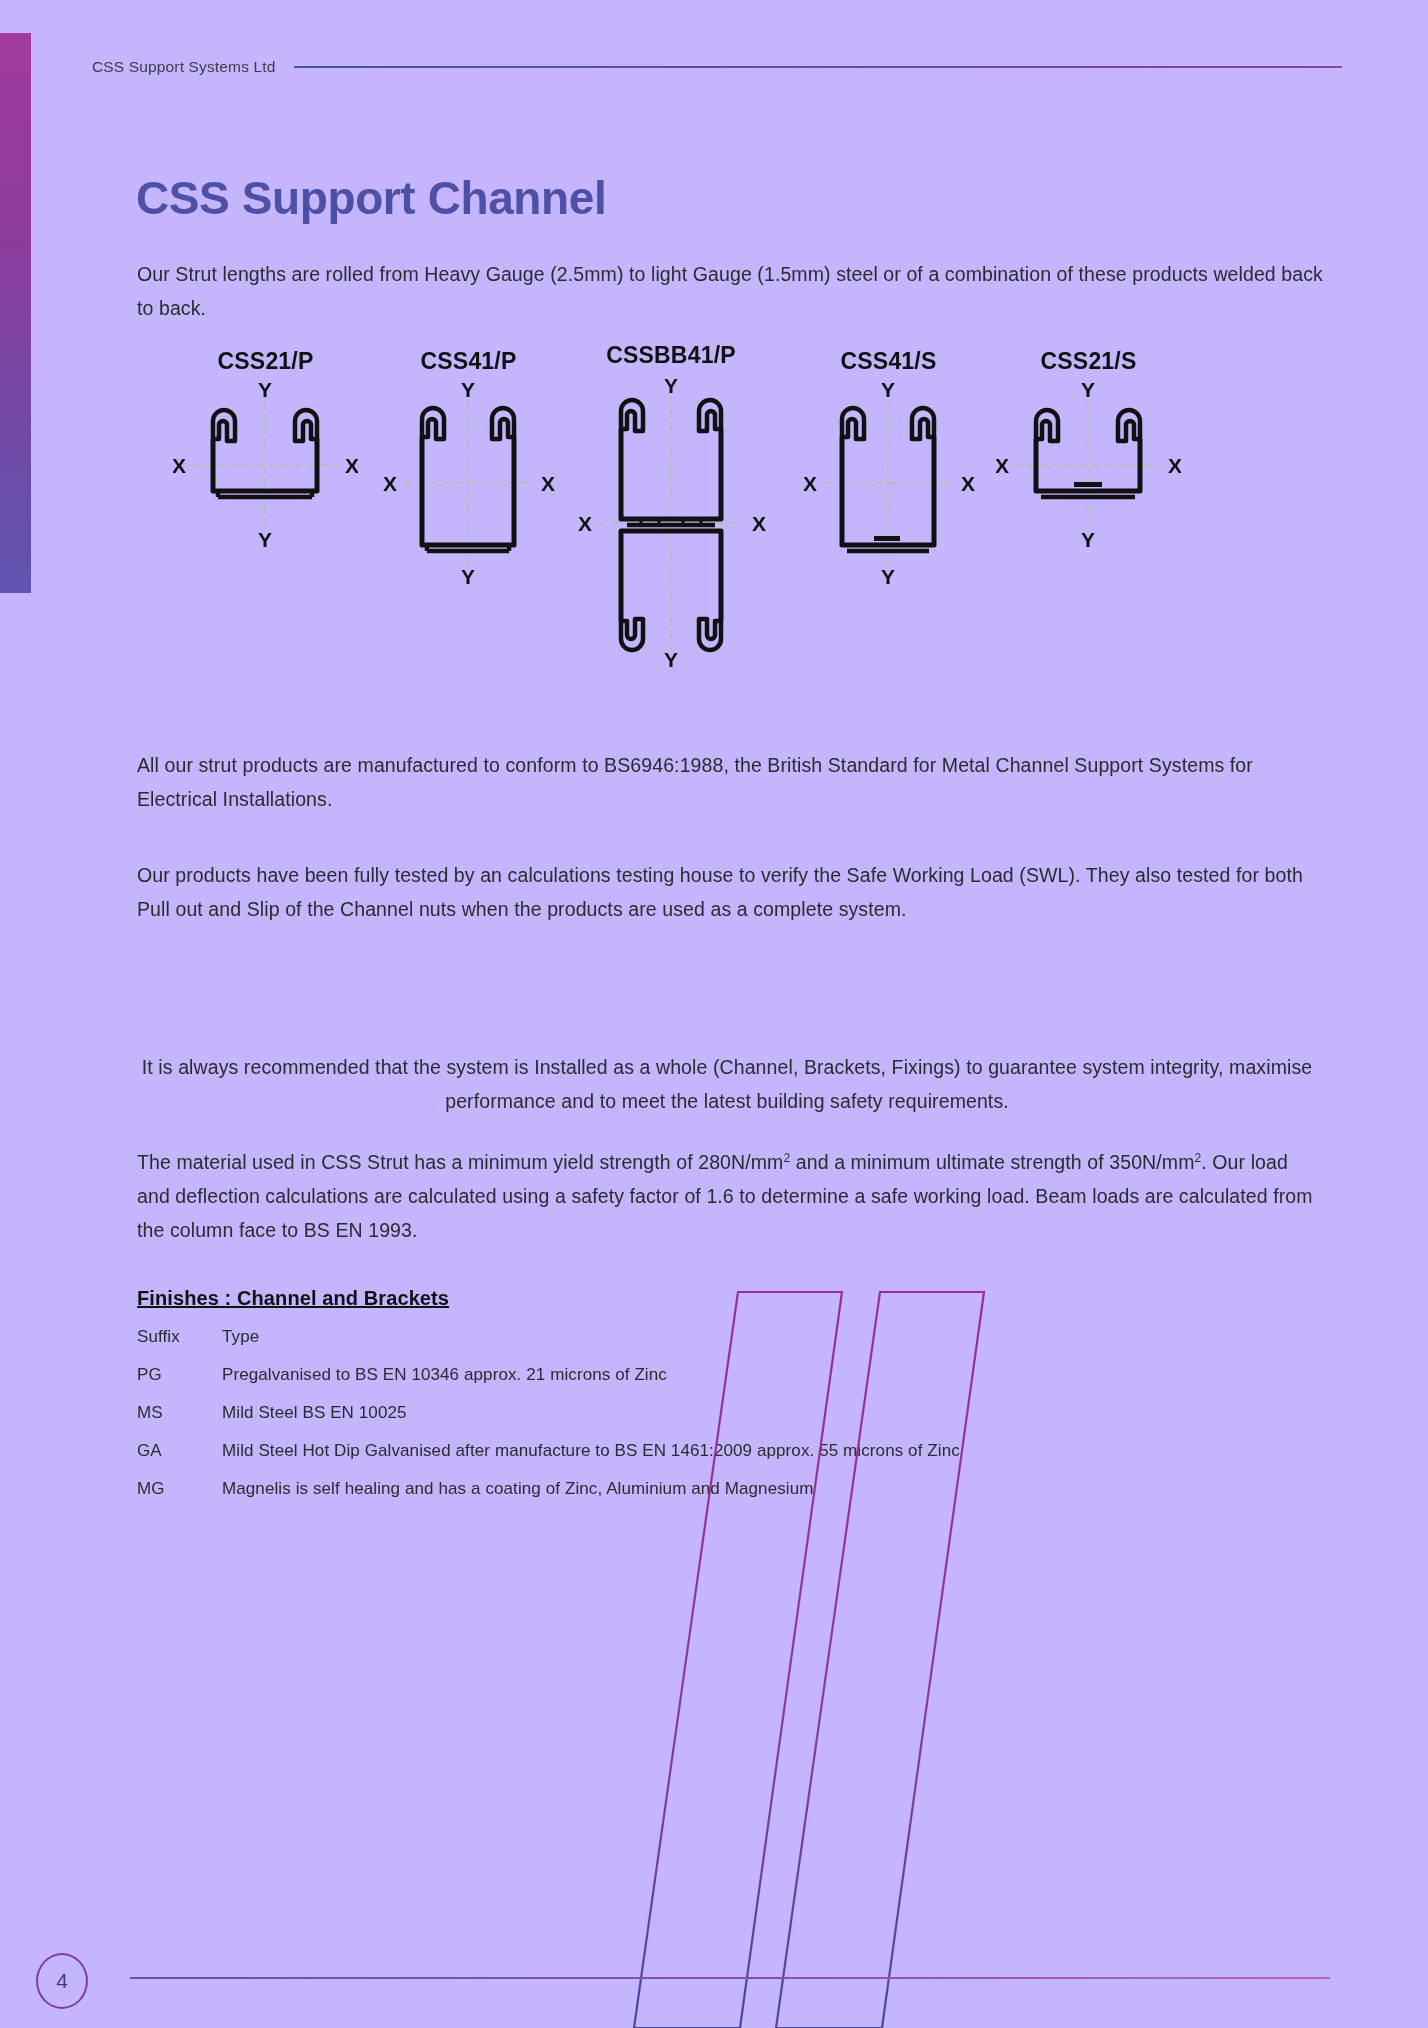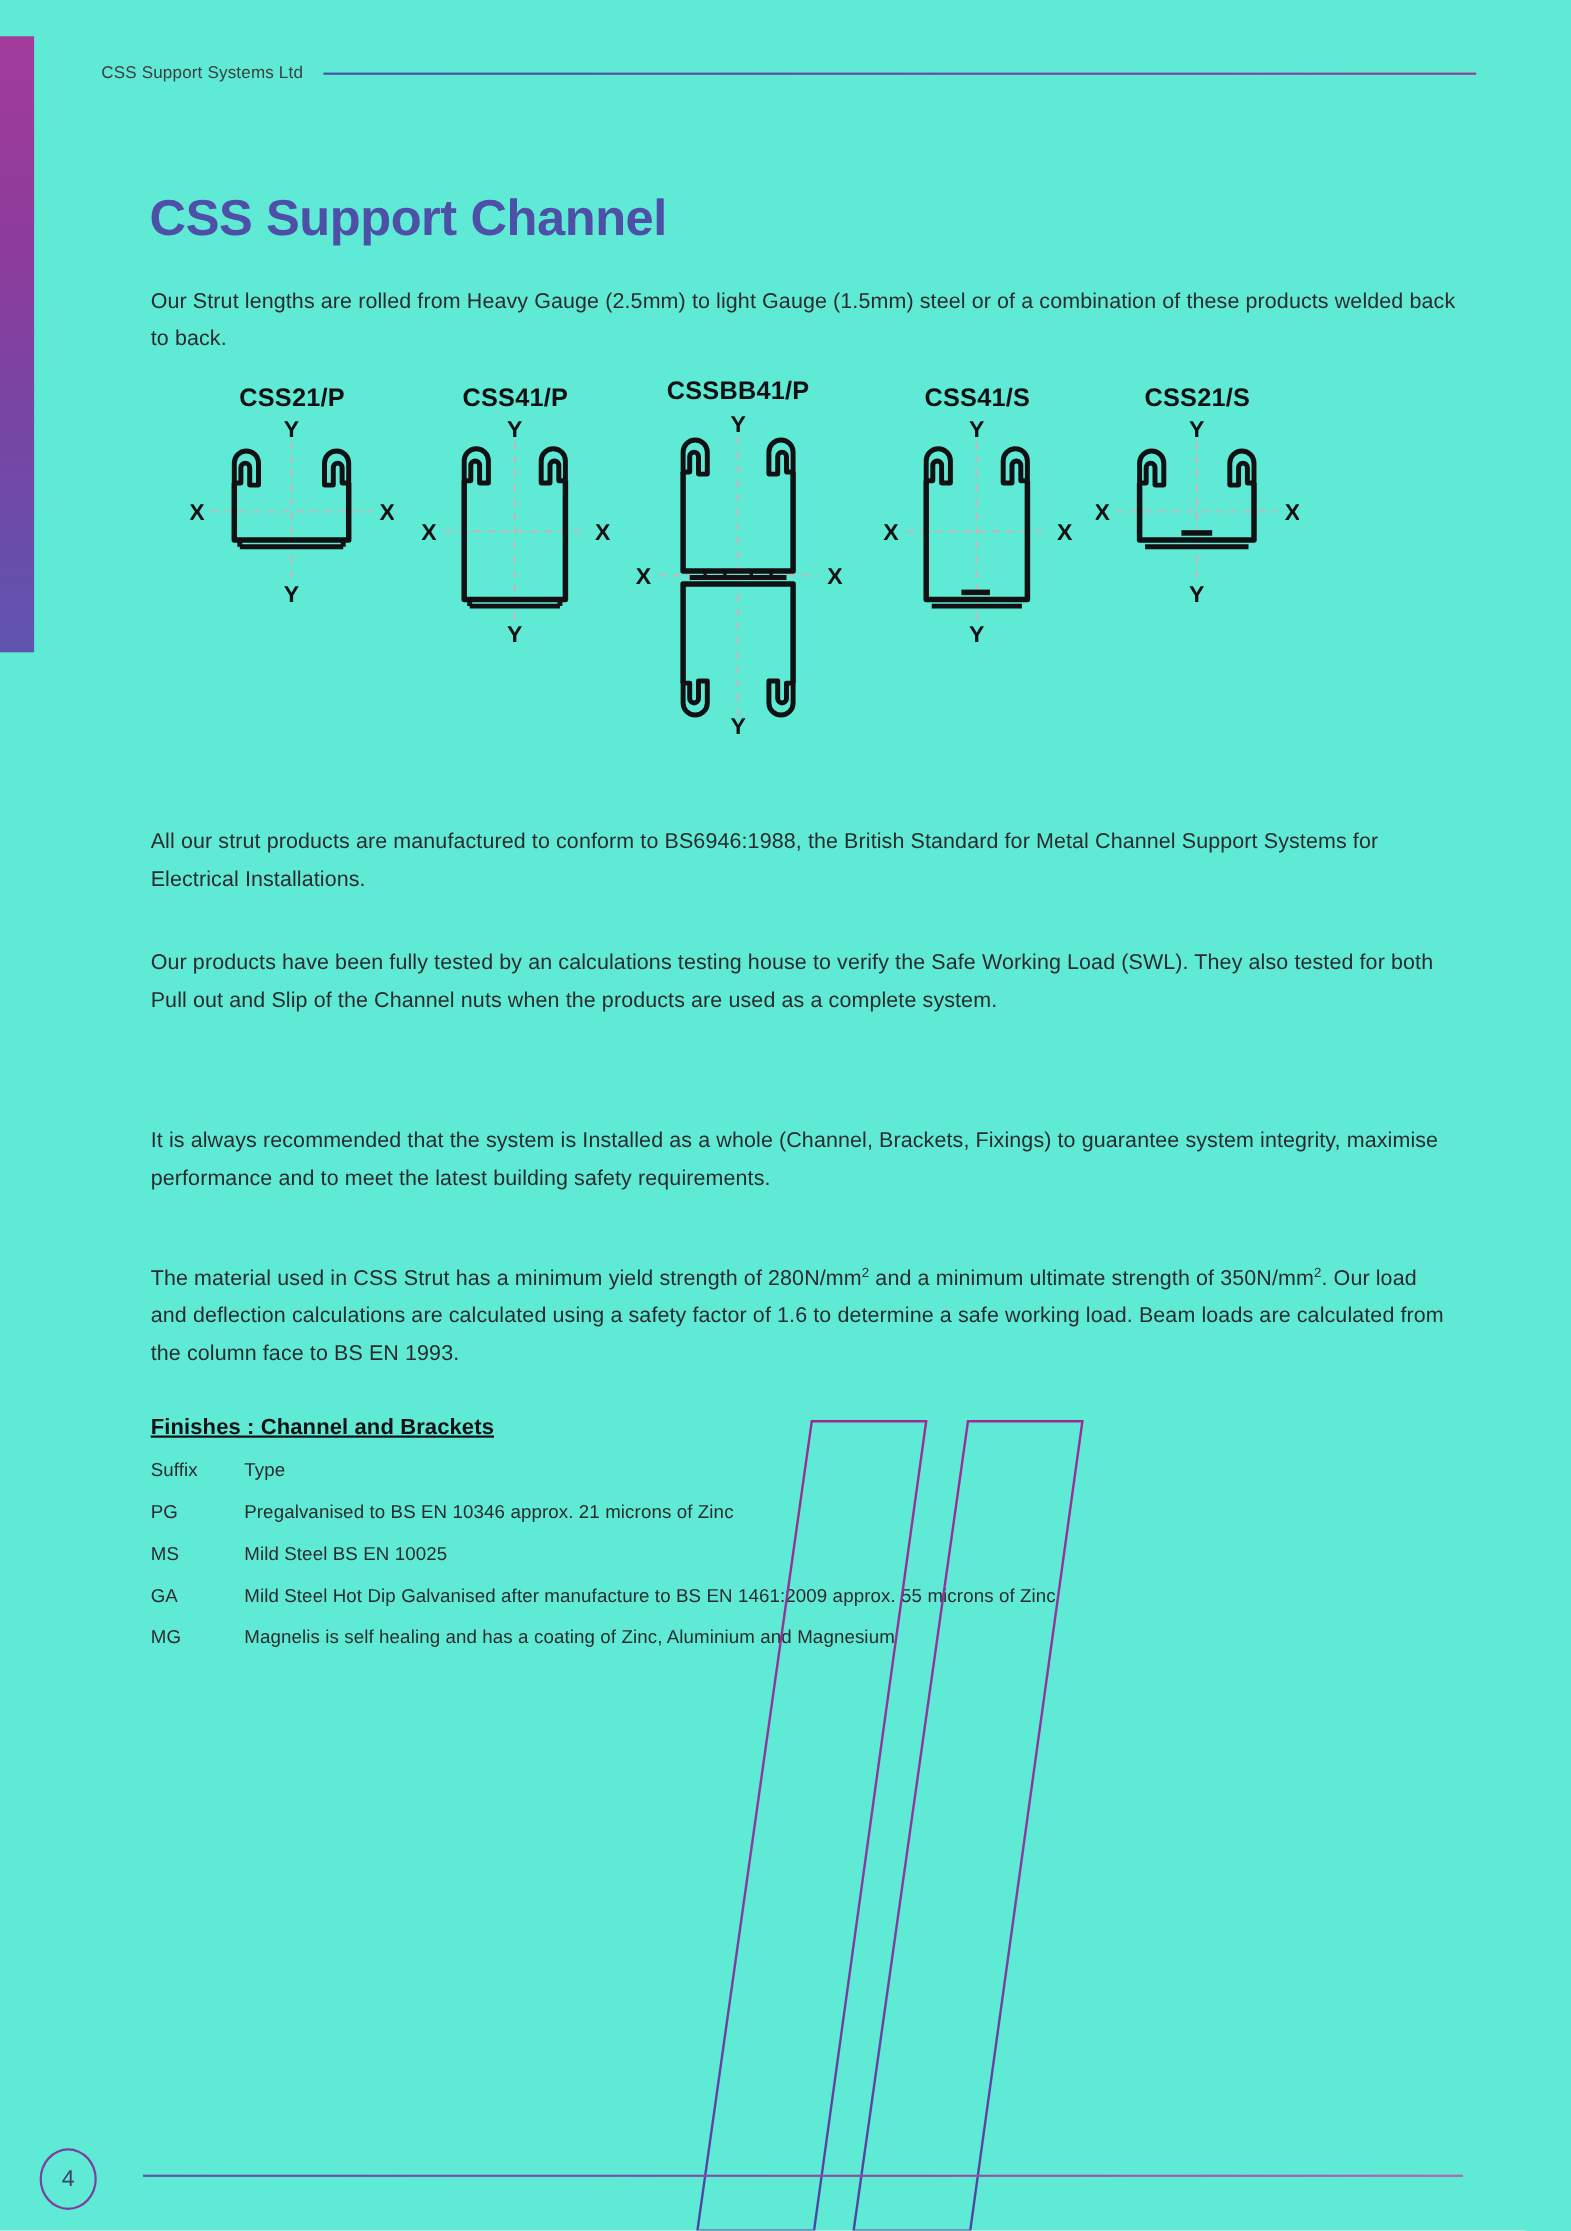--- a/index.html
+++ b/index.html
@@ -8,21 +8,21 @@
     background: #ffffff;
   }
   body {
     font-family: "Liberation Sans", sans-serif;
     -webkit-font-smoothing: antialiased;
   }
   .page {
     position: relative;
     width: 1428px;
     height: 2028px;
-    background: #5eead4;
+    background: #c4b5fd;
     overflow: hidden;
   }
 
   
   .left-bar {
     position: absolute;
     left: 0;
     top: 33px;
     width: 31px;
     height: 560px;
@@ -70,21 +70,21 @@
     left: 137px;
     width: 1180px;
     font-size: 19.5px;
     line-height: 34px;
     color: #2b2b2f;
     letter-spacing: 0.1px;
   }
   .p-intro  { top: 237px; width: 1190px; }
   .p-bs     { top: 728px; }
   .p-swl    { top: 838px; }
-  .p-sys    { top: 1000px; }
+  .p-sys    { top: 1030px; text-align: center; }
   .p-mat    { top: 1110px; margin-top: 35px; }
 
   sup { font-size: 0.62em; vertical-align: super; line-height: 0; }
 
   
   .diagrams {
     position: absolute;
     left: 151px;
     top: 340px;
     width: 1180px;

